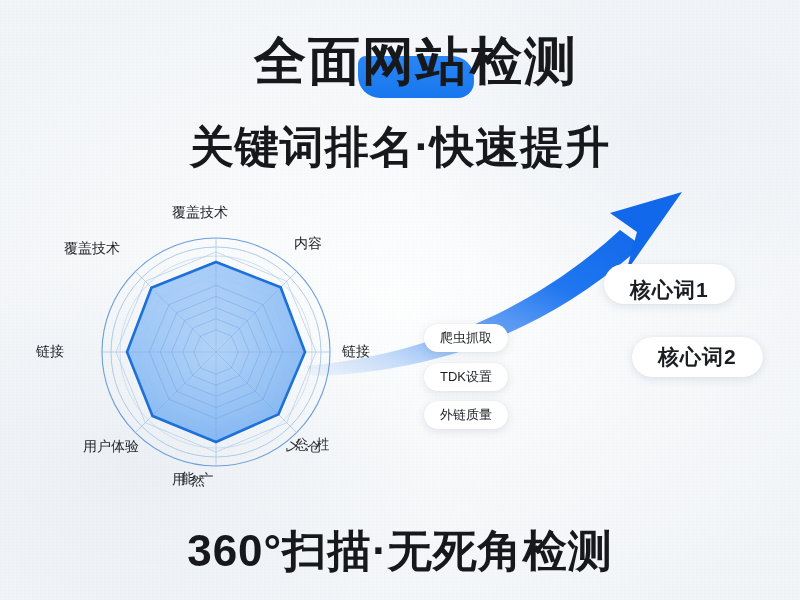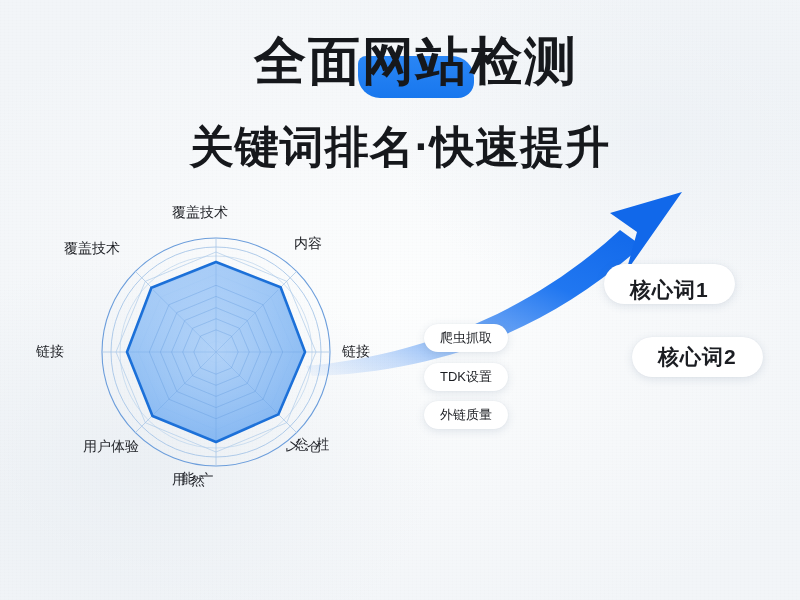--- a/index.html
+++ b/index.html
@@ -296,14 +296,15 @@
     <span>外链质量</span>
   </div>
 
   <div class="pill pill-large" style="left:604px; top:264px;align-items:flex-end;">
     <span>核心词1</span>
   </div>
   <div class="pill pill-large" style="left:632px; top:337px;">
     <span>核心词2</span>
   </div>
 
+  <div id="footer-text">360°扫描·无死角检测</div>
 
 </div>
 
 </body></html>

